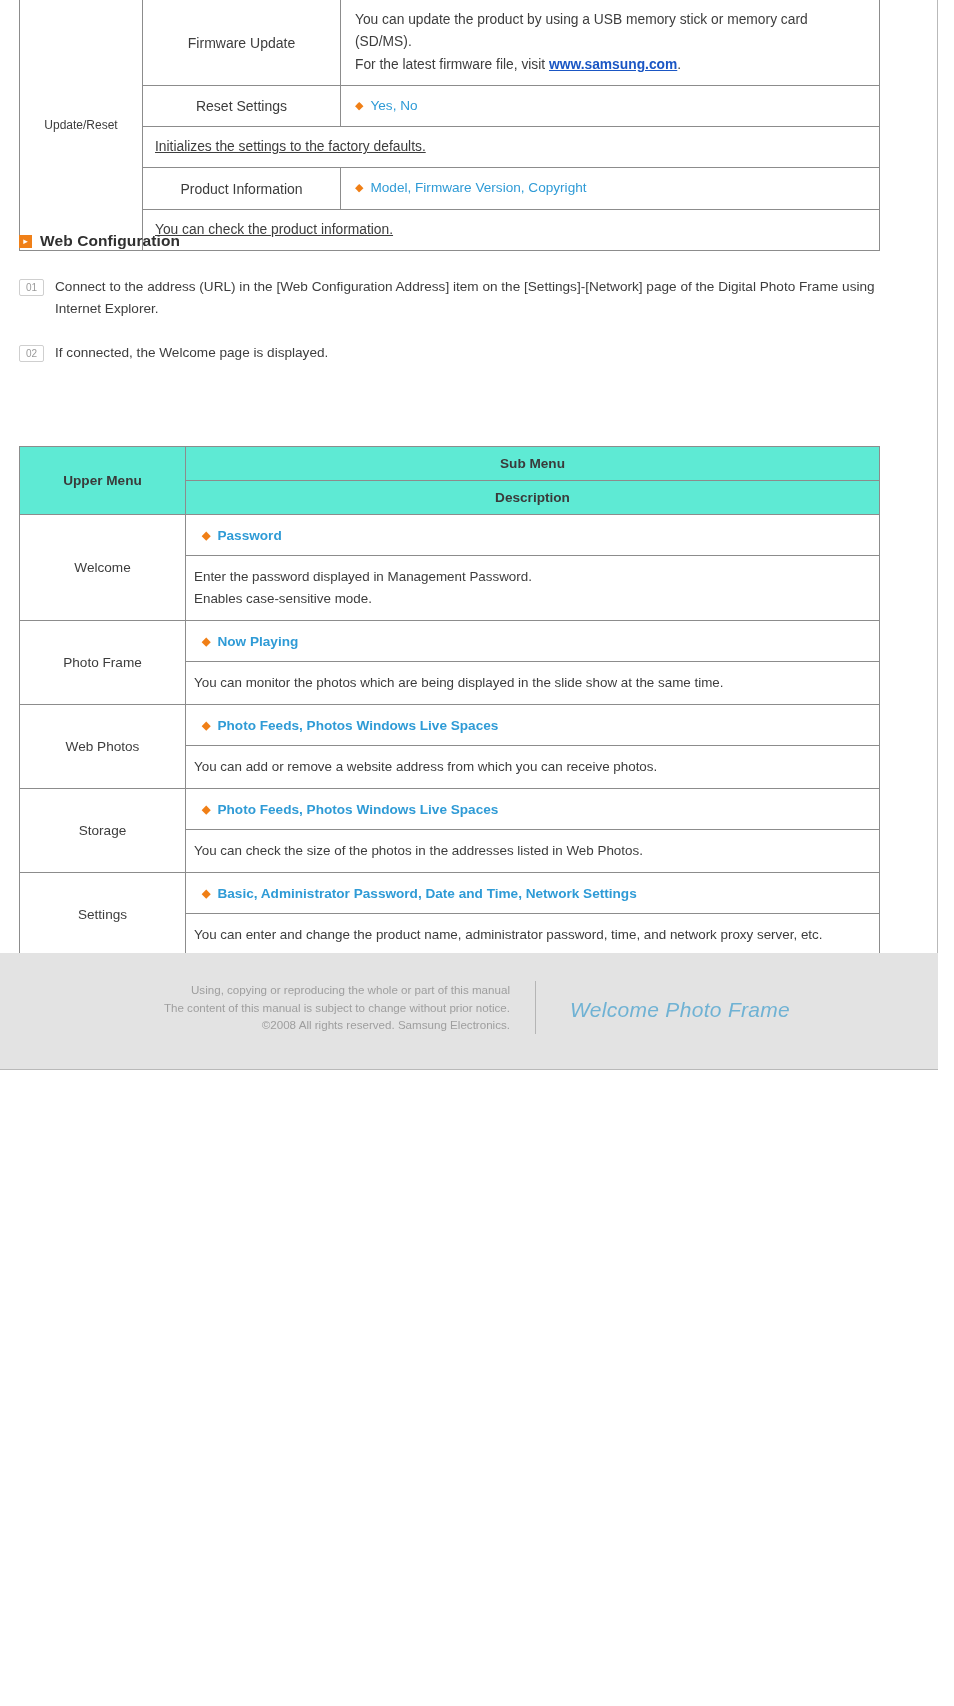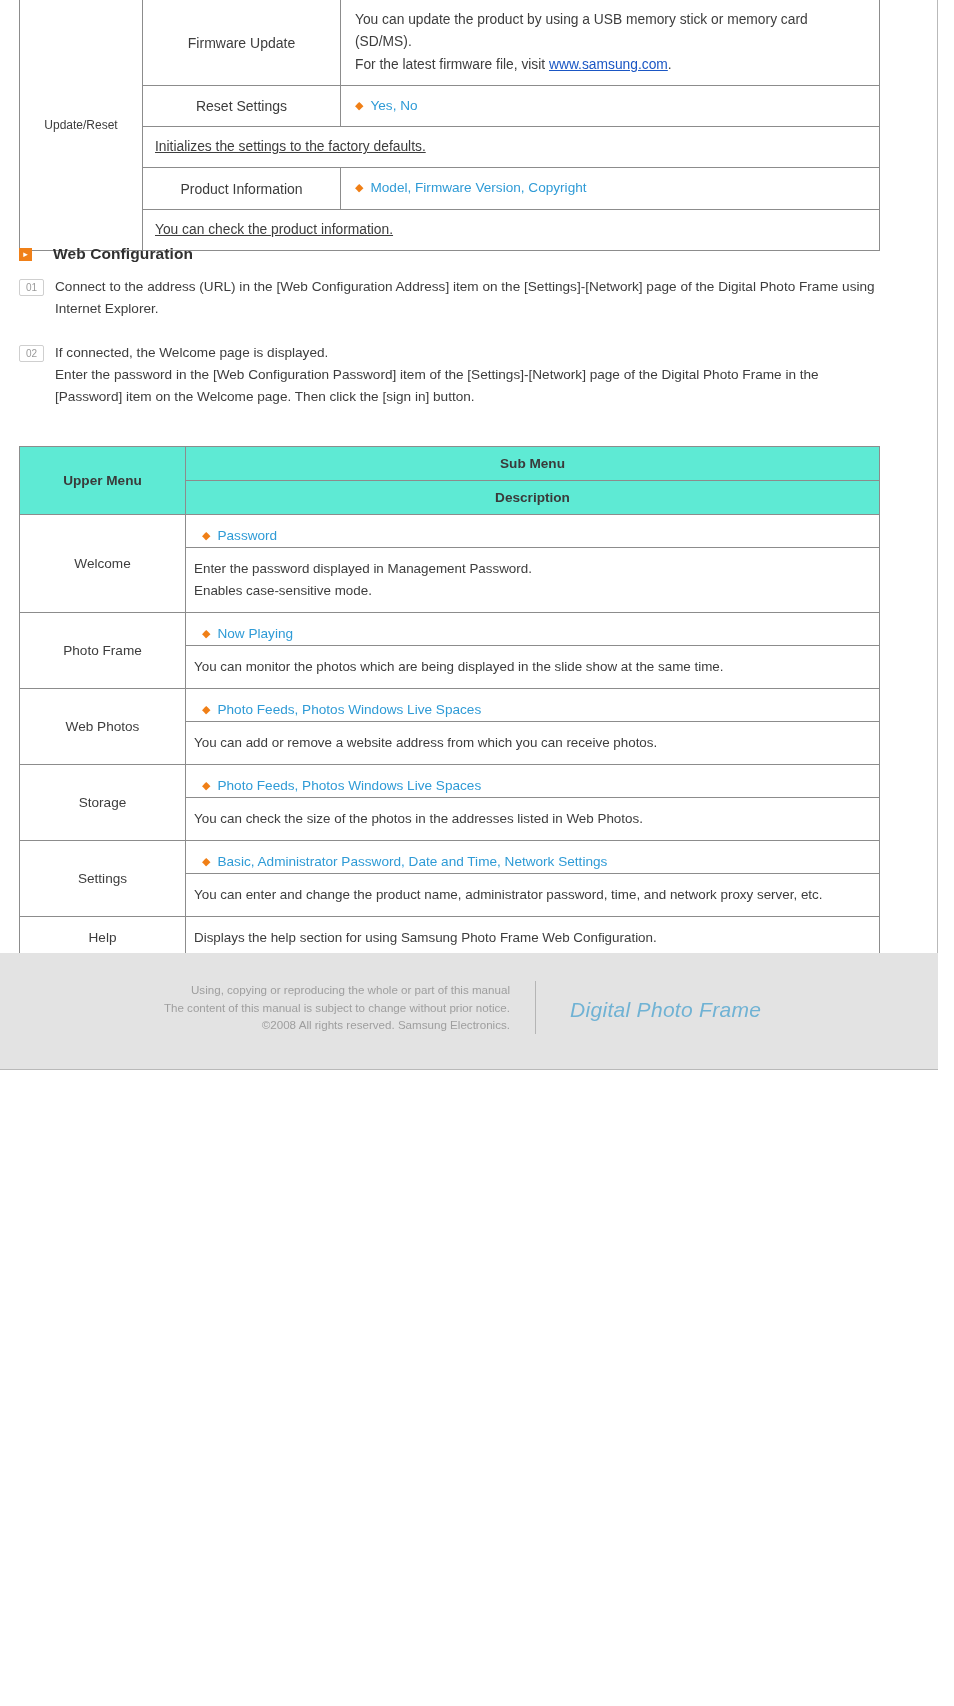--- a/index.html
+++ b/index.html
@@ -60,21 +60,21 @@
   }
   .t1 .c-full {
     padding: 9px 12px 9px 12px;
     font-size: 13.8px;
     color: #3d3d3d;
     line-height: 1.6;
     text-decoration: underline;
   }
   .link-bold {
     color: #1a56c4;
-    font-weight: normal;
+    font-weight: bold;
     text-align: center;
   }
 
   
   .optline {
     font-size: 13.6px;
     color: #2f9bd6;
     white-space: nowrap;
   }
   .bullet {
@@ -100,21 +100,21 @@
     background: #f08018;
     display: inline-flex;
     align-items: center;
     justify-content: center;
     color: #ffffff;
     font-size: 9px;
     line-height: 1;
     font-family: "DejaVu Sans", sans-serif;
   }
   .section-head h2 {
-    margin: 13px;
+    margin: 0;
     font-size: 15.5px;
     font-weight: bold;
     color: #303030;
     letter-spacing: .1px;
   }
 
   
   .steps {
     position: absolute;
     left: 19px;
@@ -169,21 +169,22 @@
   }
   .t2 th.sub   { padding: 9px 4px; }
   .t2 th.desc  { padding: 9px 4px; }
   .t2 td.menu {
     width: 157px;
     text-align: center;
     font-size: 13.6px;
     color: #3d3d3d;
   }
   .t2 td.opts {
-    padding: 11px 12px 3px 16px;
+    padding: 11px 12px 11px 16px;
+    font-weight: bold;
   }
   .t2 td.descr {
     padding: 10px 12px 10px 8px;
     font-size: 13.4px;
     color: #3d3d3d;
     line-height: 1.64;
   }
 
   
   .footer {
@@ -277,21 +278,20 @@
 
   <div class="steps">
     <div class="step">
       <div class="step-num">01</div>
       <div class="step-body">Connect to the address (URL) in the [Web Configuration Address] item on the [Settings]-[Network] page of the Digital Photo Frame using Internet Explorer.</div>
     </div>
     <div class="step">
       <div class="step-num">02</div>
       <div class="step-body">
         <div>If connected, the Welcome page is displayed.</div>
-        <div>Enter the password in the [Web Configuration Password] item of the [Settings]-[Network] page of the Digital Photo Frame in the [Password] item on the Welcome page. Then click the [sign in] button.</div>
       </div>
     </div>
   </div>
 
   <div class="webtable-wrap">
     <table class="t2">
       <thead>
         <tr>
           <th class="upper" rowspan="2">Upper Menu</th>
           <th class="sub">Sub Menu</th>
@@ -362,16 +362,16 @@
       </tbody>
     </table>
   </div>
 
   <div class="footer">
     <div class="footer-text">
       <div>Using, copying or reproducing the whole or part of this manual</div>
       <div>The content of this manual is subject to change without prior notice.</div>
       <div>©2008 All rights reserved. Samsung Electronics.</div>
     </div>
-    <div class="footer-brand">Digital Photo Frame</div>
+    <div class="footer-brand">Welcome Photo Frame</div>
   </div>
 
 </div>
 
 </body></html>

